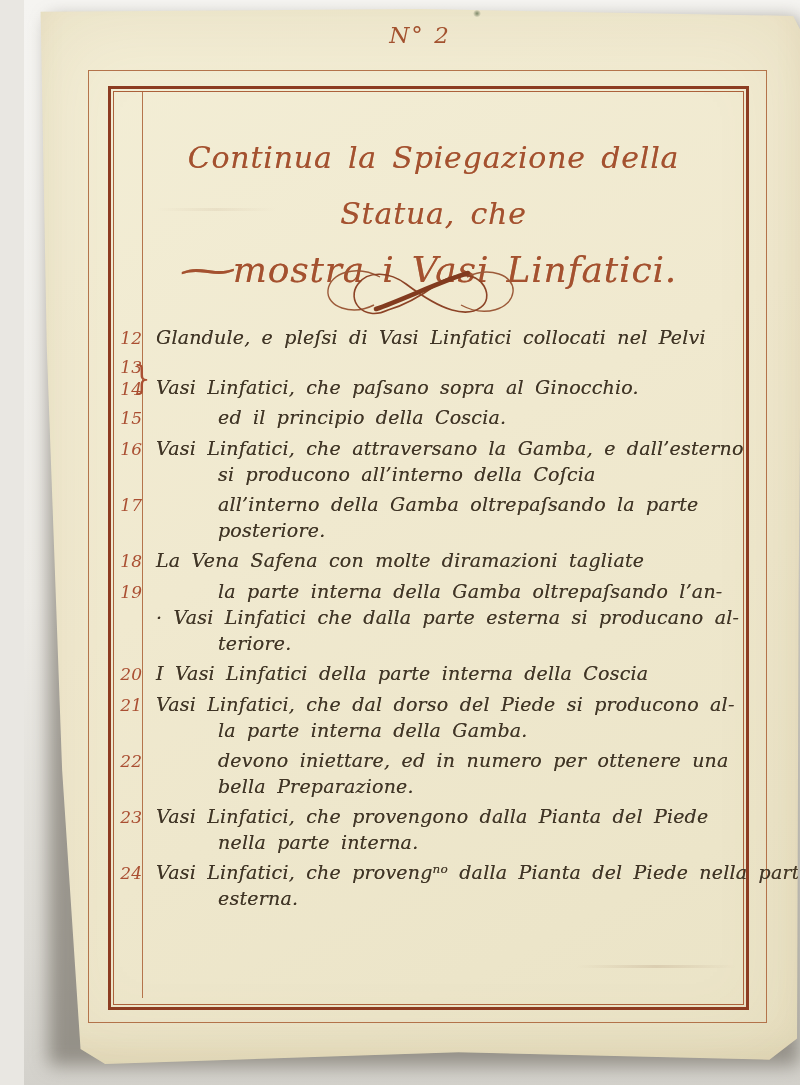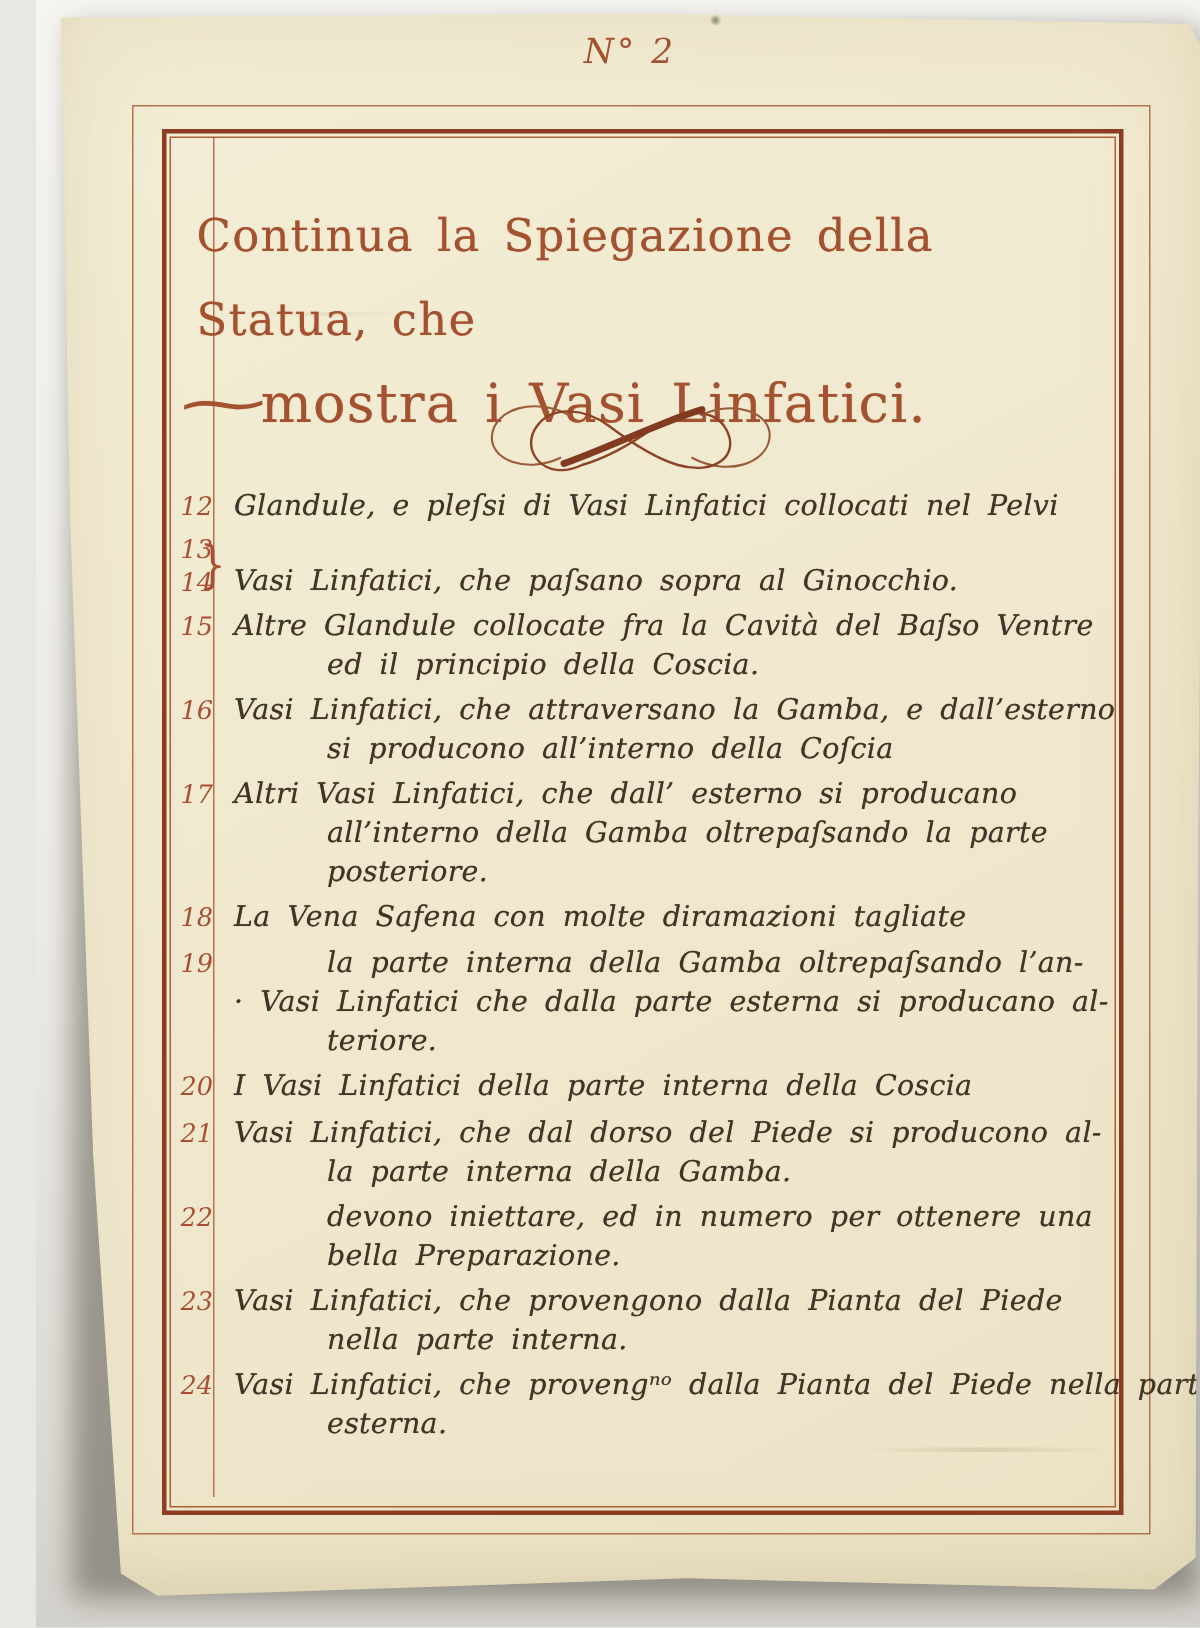--- a/index.html
+++ b/index.html
@@ -30,22 +30,22 @@
     position:absolute;top:14px;left:0;width:100%;text-align:center;
     font-style:italic;color:#a4512f;font-size:23px;letter-spacing:2px;
   }
 
   .frame-outer{position:absolute;left:52px;top:62px;width:677px;height:951px;border:1px solid #b5744c;}
   .frame-double{position:absolute;left:72px;top:78px;width:635px;height:918px;border:3px solid #8d3c22;}
   .frame-inner{position:absolute;inset:2px;border:1px solid #ac613b;}
   .margin-rule{position:absolute;left:106px;top:84px;width:1px;height:906px;background:#b5744c;}
 
   .title{
-    position:absolute;top:122px;left:95px;right:68px;text-align:left;
-    color:#a4512f;font-size:30px;line-height:56px;
+    position:absolute;top:122px;left:95px;right:68px;text-align:center;
+    color:#a4512f;font-style:italic;font-size:30px;line-height:56px;
     letter-spacing:.8px;word-spacing:5px;text-shadow:0 0 .5px rgba(164,81,47,.6);
   }
   .title .l2{font-size:36px;}
   .title .swash{display:inline-block;margin-right:6px;transform:scaleX(1.6);color:#a4512f;}
 
   .flourish{position:absolute;top:252px;left:0;width:100%;text-align:center;}
   .flourish svg{display:inline-block;}
 
   .entries{position:absolute;left:80px;top:316px;width:632px;color:#3f3425;}
   .entry{display:flex;margin-bottom:4px;}
@@ -112,41 +112,39 @@
     <div class="lines">
             <div class="line">Vasi Linfatici, che paſsano sopra al Ginocchio.</div>
           </div>
   </div>
 
   <div class="entry">
     <div class="nums">
             <div class="num">15</div>
           </div>
     <div class="lines">
-            <div class="line">Altre Glandule collocate fra la Cavità del Baſso Ventre</div>
             <div class="line cont">ed il principio della Coscia.</div>
           </div>
   </div>
 
   <div class="entry">
     <div class="nums">
             <div class="num">16</div>
           </div>
     <div class="lines">
             <div class="line">Vasi Linfatici, che attraversano la Gamba, e dall’esterno</div>
             <div class="line cont">si producono all’interno della Coſcia</div>
           </div>
   </div>
 
   <div class="entry">
     <div class="nums">
             <div class="num">17</div>
           </div>
     <div class="lines">
-            <div class="line">Altri Vasi Linfatici, che dall’ esterno si producano</div>
             <div class="line cont">all’interno della Gamba oltrepaſsando la parte</div>
             <div class="line cont">posteriore.</div>
           </div>
   </div>
 
   <div class="entry">
     <div class="nums">
             <div class="num">18</div>
           </div>
     <div class="lines">

